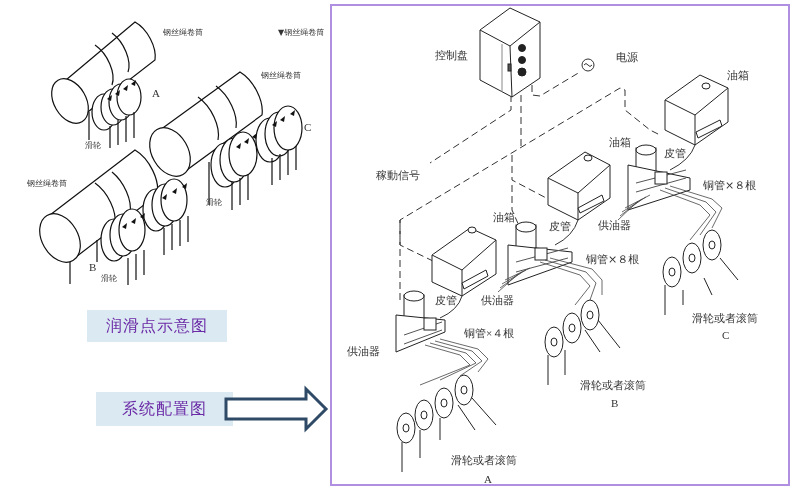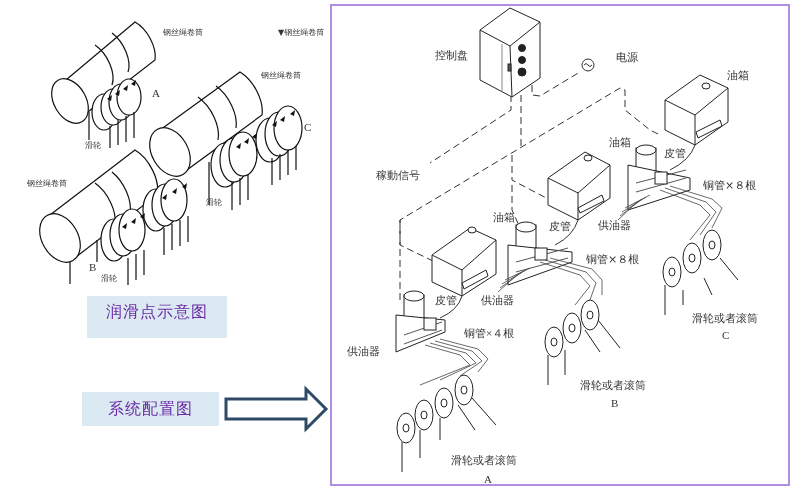--- a/index.html
+++ b/index.html
@@ -86,22 +86,22 @@
   <span class="lbl lbl-letter" style="left:152px;top:88px;">A</span>
   <span class="lbl lbl-sm" style="left:261px;top:72px;">钢丝绳卷筒</span>
   <span class="lbl lbl-sm" style="left:85px;top:142px;">滑轮</span>
   <span class="lbl lbl-letter" style="left:304px;top:122px;">C</span>
   <span class="lbl lbl-sm" style="left:27px;top:180px;">钢丝绳卷筒</span>
   <span class="lbl lbl-sm" style="left:206px;top:199px;">滑轮</span>
   <span class="lbl lbl-letter" style="left:89px;top:262px;">B</span>
   <span class="lbl lbl-sm" style="left:101px;top:275px;">滑轮</span>
 </div>
 
-<div class="caption-box" style="left:87px;top:296px;width:140px;height:42px;line-height:31px;">润滑点示意图</div>
-<div class="caption-box" style="left:82px;top:392px;width:137px;height:34px;line-height:34px;">系统配置图</div>
+<div class="caption-box" style="left:87px;top:310px;width:140px;height:32px;line-height:31px;">润滑点示意图</div>
+<div class="caption-box" style="left:96px;top:392px;width:137px;height:34px;line-height:34px;">系统配置图</div>
 
 <svg width="800" height="496" viewBox="0 0 800 496" style="pointer-events:none;">
   <path d="M226,399 L306,399 L306,389 L326,409 L306,429 L306,419 L226,419 Z" fill="#fff" stroke="#2e4a66" stroke-width="3" stroke-linejoin="miter"></path>
 </svg>
 
 <div class="frame"></div>
 
 <div class="abs" style="left:0;top:0;width:644px;height:496px;">
   <svg width="800" height="496" viewBox="0 0 800 496">
 

